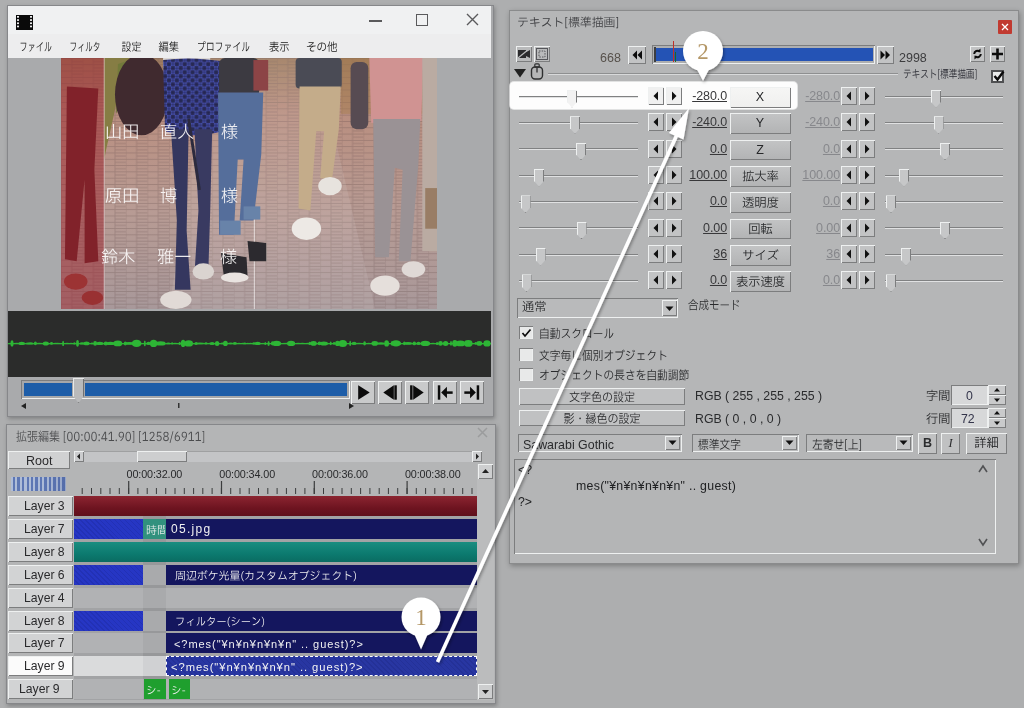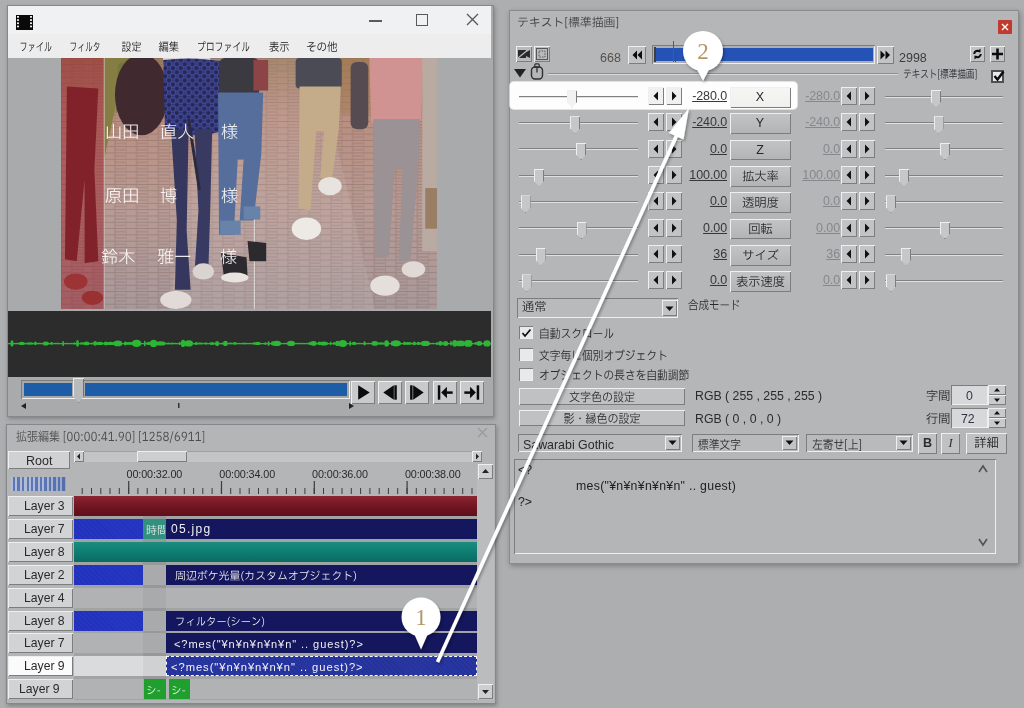--- a/index.html
+++ b/index.html
@@ -321,21 +321,21 @@
     <div style="position:absolute;left:143px;top:496.0px;width:23px;height:20px;background:#a9aaac;"></div>
     <div style="position:absolute;left:8px;top:518.9px;width:65px;height:20px;background:#d2d3d4;box-shadow:inset 1px 1px 0 #eef0f0,inset -1px -1px 0 #7c7d7e;"></div>
     <div style="position:absolute;left:24px;top:522.9px;font:12.2px 'Liberation Sans',sans-serif;color:#2a2a2c;white-space:pre;line-height:1;">Layer 7</div>
     <div style="position:absolute;left:74px;top:518.9px;width:403px;height:20px;background:#b1b2b4;"></div>
     <div style="position:absolute;left:143px;top:518.9px;width:23px;height:20px;background:#a9aaac;"></div>
     <div style="position:absolute;left:8px;top:541.8px;width:65px;height:20px;background:#d2d3d4;box-shadow:inset 1px 1px 0 #eef0f0,inset -1px -1px 0 #7c7d7e;"></div>
     <div style="position:absolute;left:24px;top:545.8px;font:12.2px 'Liberation Sans',sans-serif;color:#2a2a2c;white-space:pre;line-height:1;">Layer 8</div>
     <div style="position:absolute;left:74px;top:541.8px;width:403px;height:20px;background:#b1b2b4;"></div>
     <div style="position:absolute;left:143px;top:541.8px;width:23px;height:20px;background:#a9aaac;"></div>
     <div style="position:absolute;left:8px;top:564.7px;width:65px;height:20px;background:#d2d3d4;box-shadow:inset 1px 1px 0 #eef0f0,inset -1px -1px 0 #7c7d7e;"></div>
-    <div style="position:absolute;left:24px;top:568.7px;font:12.2px 'Liberation Sans',sans-serif;color:#2a2a2c;white-space:pre;line-height:1;">Layer 2</div>
+    <div style="position:absolute;left:24px;top:568.7px;font:12.2px 'Liberation Sans',sans-serif;color:#2a2a2c;white-space:pre;line-height:1;">Layer 6</div>
     <div style="position:absolute;left:74px;top:564.7px;width:403px;height:20px;background:#b1b2b4;"></div>
     <div style="position:absolute;left:143px;top:564.7px;width:23px;height:20px;background:#a9aaac;"></div>
     <div style="position:absolute;left:8px;top:587.6px;width:65px;height:20px;background:#d2d3d4;box-shadow:inset 1px 1px 0 #eef0f0,inset -1px -1px 0 #7c7d7e;"></div>
     <div style="position:absolute;left:24px;top:591.6px;font:12.2px 'Liberation Sans',sans-serif;color:#2a2a2c;white-space:pre;line-height:1;">Layer 4</div>
     <div style="position:absolute;left:74px;top:587.6px;width:403px;height:20px;background:#b1b2b4;"></div>
     <div style="position:absolute;left:143px;top:587.6px;width:23px;height:20px;background:#a9aaac;"></div>
     <div style="position:absolute;left:8px;top:610.5px;width:65px;height:20px;background:#d2d3d4;box-shadow:inset 1px 1px 0 #eef0f0,inset -1px -1px 0 #7c7d7e;"></div>
     <div style="position:absolute;left:24px;top:614.5px;font:12.2px 'Liberation Sans',sans-serif;color:#2a2a2c;white-space:pre;line-height:1;">Layer 8</div>
     <div style="position:absolute;left:74px;top:610.5px;width:403px;height:20px;background:#b1b2b4;"></div>
     <div style="position:absolute;left:143px;top:610.5px;width:23px;height:20px;background:#a9aaac;"></div>

